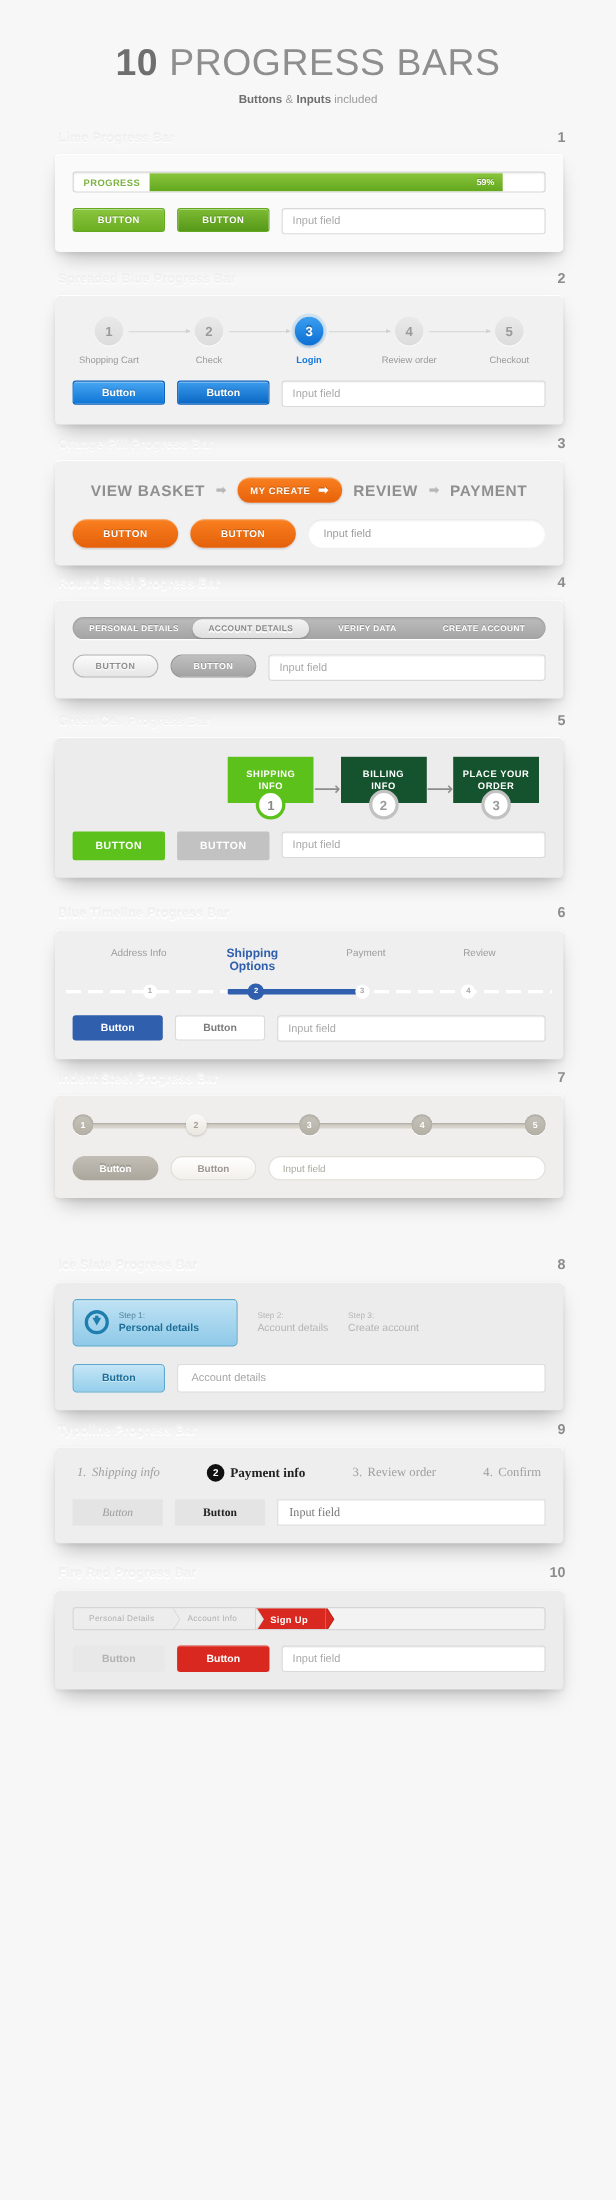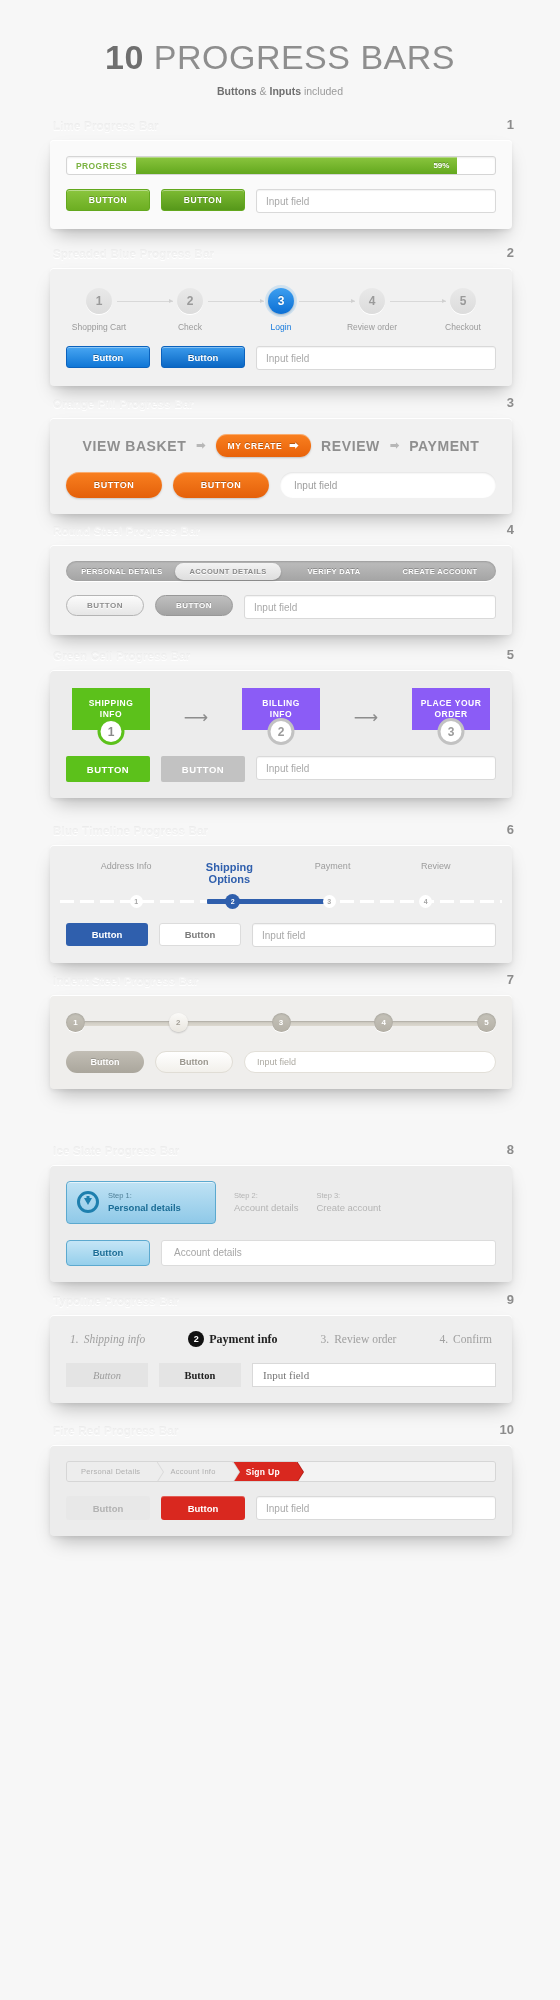--- a/index.html
+++ b/index.html
@@ -92,21 +92,21 @@
     color:#9a9a9a; font-size:12px; font-weight:bold;
     display:flex; align-items:center; justify-content:center;
     box-shadow:0 1px 0 #fff;
   }
   .sc.on .dot {
     background:linear-gradient(to bottom,#3d9ff0,#0b6fd4);
     color:#fff; text-shadow:0 -1px 0 rgba(0,0,0,.25);
     box-shadow:0 0 0 3px rgba(61,159,240,.18), 0 1px 2px rgba(0,0,0,.25);
   }
   .sc .cap { margin-top:8px; font-size:8.5px; color:#9a9a9a; }
-  .sc.on .cap { color:#1479dd; font-weight:normal;text-align:center; }
+  .sc.on .cap { color:#1479dd; font-weight:bold;text-align:center; }
   .sc .conn {
     position:absolute; top:13px; left:calc(50% + 18px); width:56px; height:1px;
     background:#d8d8d8;
   }
   .sc .conn:after{
     content:""; position:absolute; right:0; top:-2px;
     border-left:4px solid #d0d0d0; border-top:2.5px solid transparent; border-bottom:2.5px solid transparent;
   }
   .sc:last-child .conn { display:none; }
   .btn-blue {
@@ -170,26 +170,26 @@
     display:flex; align-items:center; justify-content:center;
     text-shadow:0 1px 0 #fff;
   }
   .btn-steel.dark {
     background:linear-gradient(to bottom,#bfbfbf,#a3a3a3);
     color:#fff; border-color:#989898; text-shadow:0 -1px 0 rgba(0,0,0,.2);
   }
 
   
   #s5 .panel { padding:18px 16px 16px 16px; background:#ececec; }
-  .cells { display:flex; align-items:flex-start; justify-content:space-between; margin-bottom:26px; padding:0 6px; }
+  .cells { display:flex; align-items:flex-start; justify-content:flex-end; margin-bottom:26px; padding:0 6px; }
   .cellwrap { position:relative; }
   .cell {
     width:78px; height:42px; display:flex; flex-direction:column;
     align-items:center; justify-content:center;
-    background:#8b5cf6; color:#fff; font-size:8.5px; font-weight:bold;
+    background:#14532d; color:#fff; font-size:8.5px; font-weight:bold;
     letter-spacing:.5px; line-height:1.35; text-align:center;
   }
   .cell.on { background:#5cc11b; }
   .cell-num {
     position:absolute; left:50%; bottom:-15px; transform:translateX(-50%);
     width:27px; height:27px; border-radius:50%; background:#fff;
     border:3px solid #c2c2c2; color:#9b9b9b;
     font-size:12px; font-weight:bold;
     display:flex; align-items:center; justify-content:center;
   }

